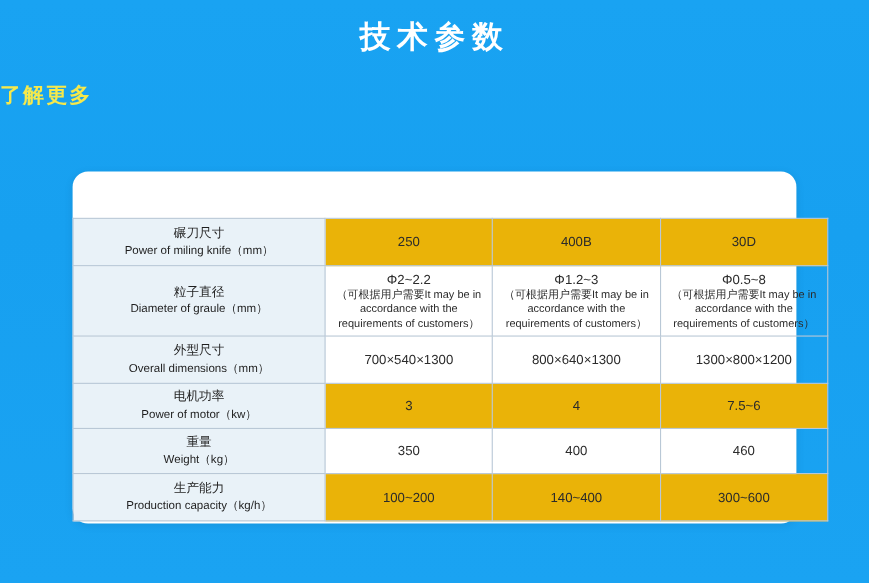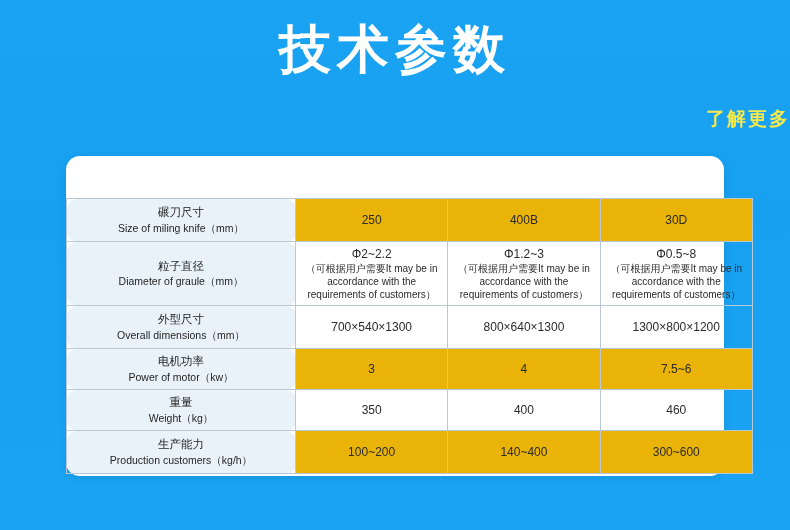--- a/index.html
+++ b/index.html
@@ -15,28 +15,28 @@
   }
   .page {
     position: relative;
     width: 790px;
     height: 530px;
     background: linear-gradient(180deg, #19a3f2 0%, #17a0f0 40%, #1aa3f2 100%);
   }
   .title {
     text-align: center;
     color: #ffffff;
-    font-size: 52px;
+    font-size: 28px;
     font-weight: bold;
     letter-spacing: 6px;
     padding-top: 16px;
     line-height: 1.3;
   }
   .subtitle {
-    text-align: right;
+    text-align: left;
     color: #f6e94b;
     font-size: 19px;
     font-weight: bold;
     letter-spacing: 2px;
     margin-top: 22px;
   }
   .card {
     position: absolute;
     left: 66px;
     top: 156px;
@@ -59,21 +59,20 @@
     text-align: center;
     vertical-align: middle;
     color: #2b2b2b;
     font-size: 11px;
     line-height: 1.35;
     padding: 4px 3px;
   }
   td.rowhead {
     width: 222px;
     background: #e9f2f8;
-    border-radius: 10px;
   }
   td.val {
     width: 145.3px;
   }
   .cn {
     font-size: 11.5px;
     color: #1f1f1f;
   }
   .en {
     font-size: 10.5px;
@@ -103,21 +102,21 @@
 
   <div class="title">技术参数</div>
   <div class="subtitle">了解更多</div>
 
   <div class="card">
     <table class="spec">
       <tbody>
         <tr class="r1">
           <td class="rowhead">
             <div class="cn">碾刀尺寸</div>
-            <div class="en">Size of miling knife（mm）</div>
+            <div class="en">Power of miling knife（mm）</div>
           </td>
           <td class="val shade">
             <div class="valmain">250</div>
           </td>
           <td class="val shade">
             <div class="valmain">400B</div>
           </td>
           <td class="val shade">
             <div class="valmain">30D</div>
           </td>
@@ -186,21 +185,21 @@
             <div class="valmain">400</div>
           </td>
           <td class="val">
             <div class="valmain">460</div>
           </td>
         </tr>
 
         <tr class="r6">
           <td class="rowhead">
             <div class="cn">生产能力</div>
-            <div class="en">Production customers（kg/h）</div>
+            <div class="en">Production capacity（kg/h）</div>
           </td>
           <td class="val shade">
             <div class="valmain">100~200</div>
           </td>
           <td class="val shade">
             <div class="valmain">140~400</div>
           </td>
           <td class="val shade">
             <div class="valmain">300~600</div>
           </td>

